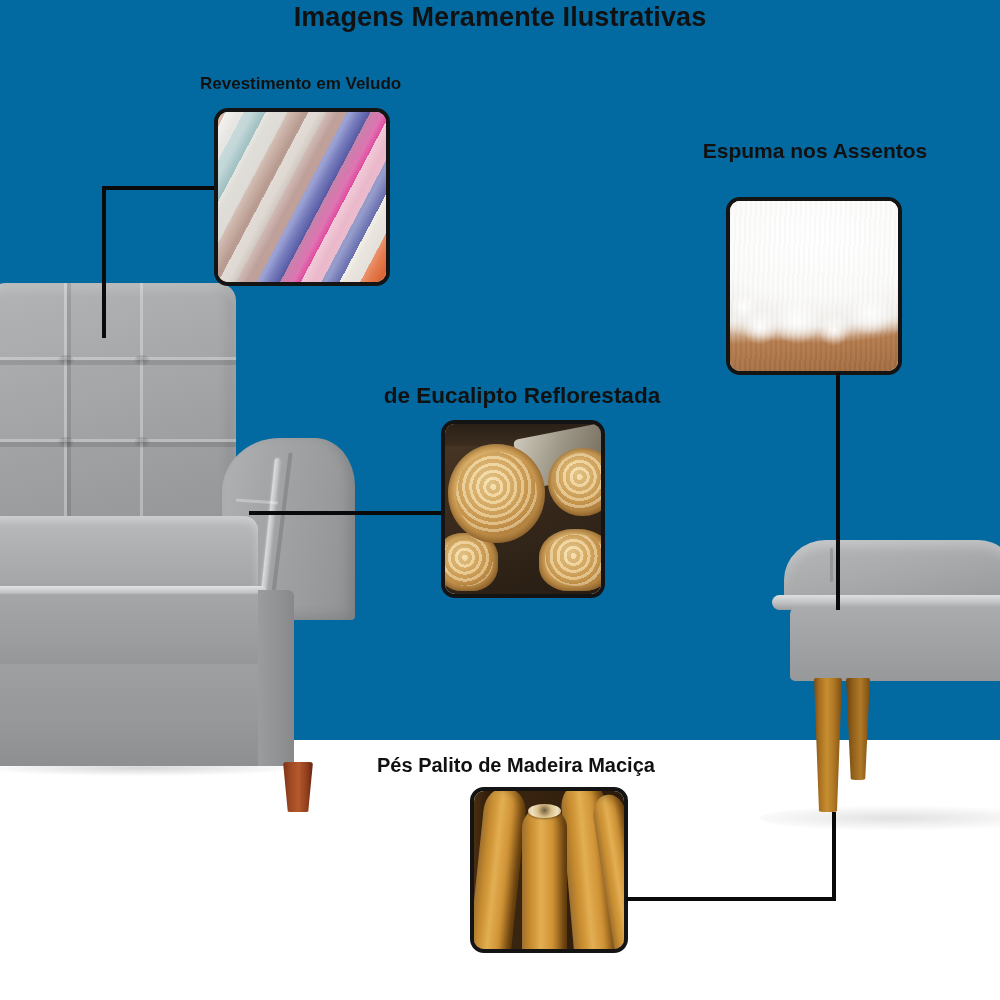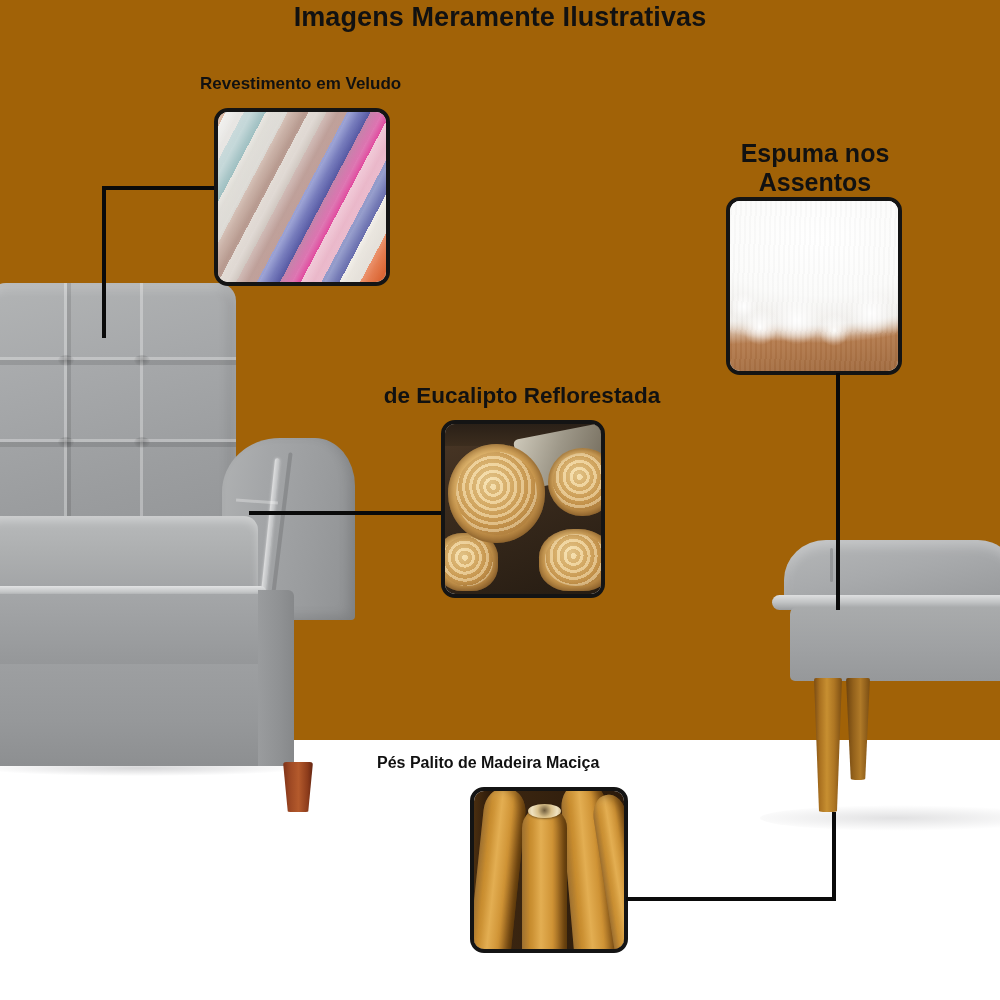--- a/index.html
+++ b/index.html
@@ -2,34 +2,34 @@
 <html><head>
 <meta charset="utf-8">
 <style>
   * { box-sizing: border-box; margin: 0; padding: 0; }
   html, body {
     width: 1000px; height: 1000px;
     background: #ffffff;
     font-family: "Liberation Sans", sans-serif;
     overflow: hidden;
   }
-  #root { position: relative; width: 1000px; height: 740px; background: #a16207; }
+  #root { position: relative; width: 1000px; height: 740px; background: #0369a1; }
 
   
   .hdr-title {
     position: absolute; left: 0; top: 2px; width: 1000px;
     text-align: center;
     font-size: 27px; font-weight: bold; color: #111;
     letter-spacing: .1px;
   }
   .lbl { position: absolute; font-weight: bold; color: #111; line-height: 1.14; }
   .lbl-veludo  { left: 160px; top: 74px;  font-size: 17px; margin-left: 40px; }
-  .lbl-espuma  { left: 686px; top: 139px; font-size: 25px; width: 258px; text-align: center; }
+  .lbl-espuma  { left: 686px; top: 139px; font-size: 21px; width: 258px; text-align: center; }
   .lbl-madeira { left: 373px; top: 357px; font-size: 22.5px; width: 298px; text-align: center; }
-  .lbl-pes     { left: 377px; top: 754px; font-size: 16px; }
+  .lbl-pes     { left: 377px; top: 754px; font-size: 20px; }
   .lbl-suporta { left: 22px;  top: 952px; font-size: 26px; }
 
   
   .line { position: absolute; background: #0a0a0a; }
 
   
   .card {
     position: absolute;
     border: 4px solid #141414;
     border-radius: 14px;

